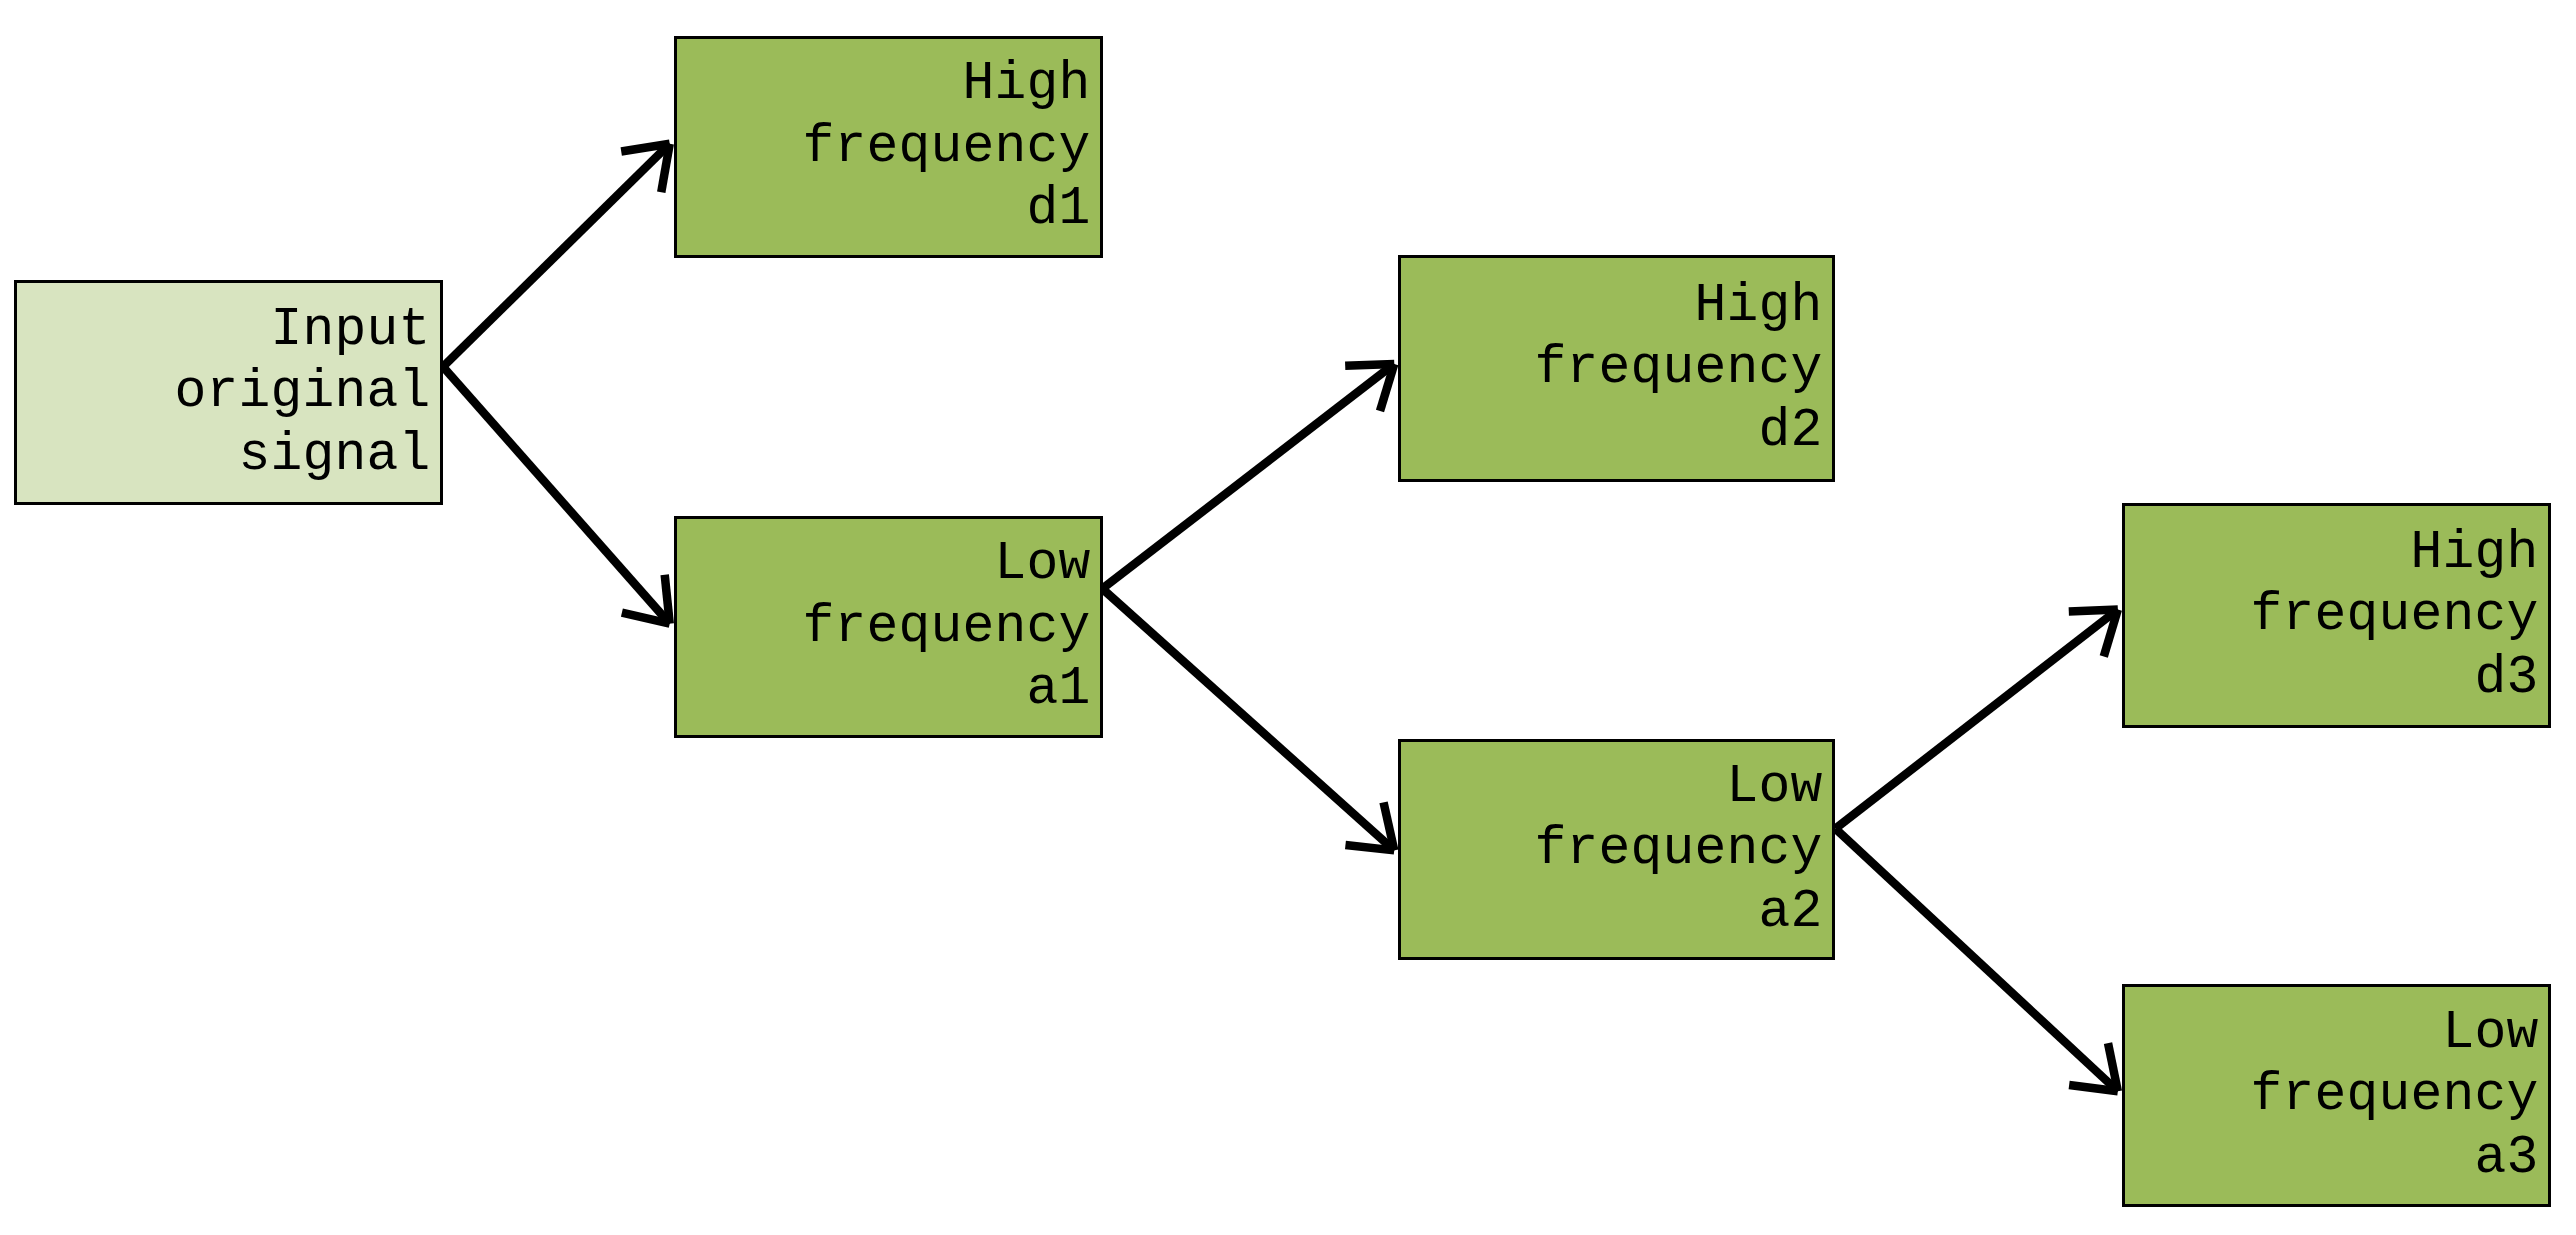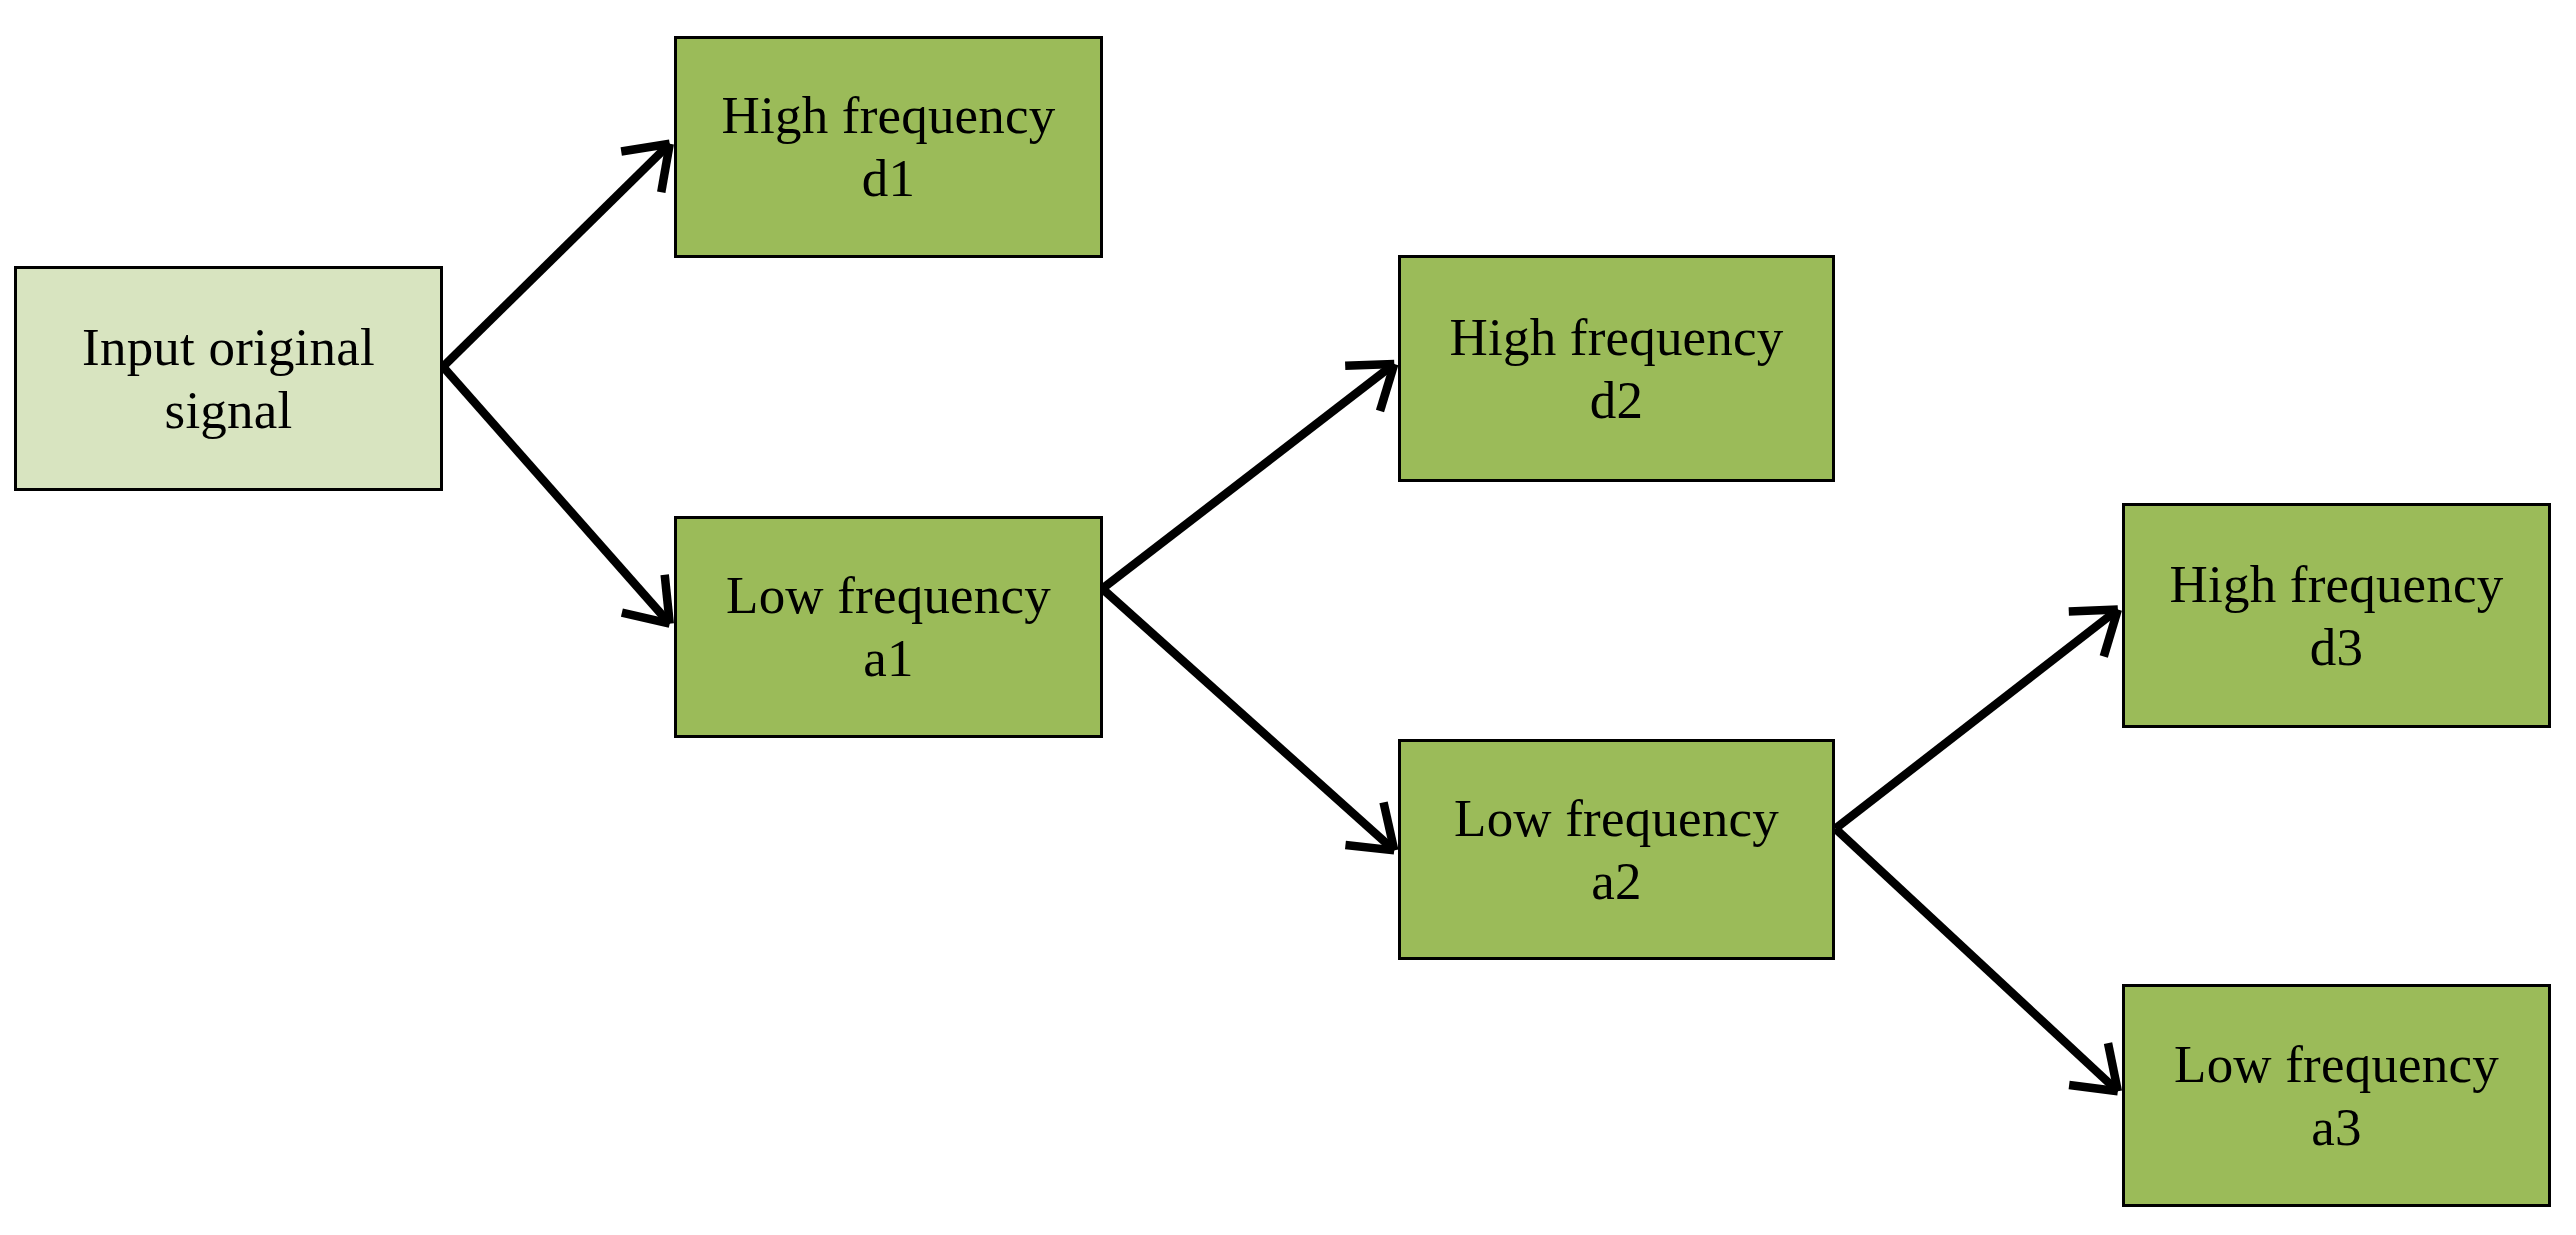--- a/index.html
+++ b/index.html
@@ -26,26 +26,27 @@
     height: 1236px;
     pointer-events: none;
   }
   .node {
     position: absolute;
     box-sizing: border-box;
     border: 3.8px solid #000000;
     display: flex;
     align-items: center;
     justify-content: center;
-    text-align: center;
+    text-align: right;
     color: #000000;
     font-size: 53px;
     line-height: 1.18;
     letter-spacing: 0.2px;
     z-index: 2;
+    font-family: Liberation Mono, monospace;
   }
   .node .label {
     display: block;
     padding: 0 9.4px;
     white-space: pre-line;
   }
 </style>
 </head>
 <body>
 
@@ -67,21 +68,21 @@
         <line x1="1476" y1="900" x2="1464.6545213674472" y2="849.2527821984467"></line>
         <line x1="1943" y1="877" x2="2242" y2="645"></line>
         <line x1="2242" y1="645" x2="2227.085051410868" y2="694.8151012102109"></line>
         <line x1="2242" y1="645" x2="2190.041354460078" y2="647.0734400538045"></line>
         <line x1="1943" y1="877" x2="2242" y2="1155"></line>
         <line x1="2242" y1="1155" x2="2190.4321939301713" y2="1148.3096056062036"></line>
         <line x1="2242" y1="1155" x2="2231.57863615952" y2="1104.054978891904"></line>
       </g>
   </svg>
 
-  <div class="node" style="left: 14px; top: 266px; width: 429px; height: 225px; background: rgb(216, 228, 192); border-color: rgb(0, 0, 0); color: rgb(0, 0, 0);">
+  <div class="node" style="left: 14px; top: 280px; width: 429px; height: 225px; background: rgb(216, 228, 192); border-color: rgb(0, 0, 0); color: rgb(0, 0, 0);">
     <span class="label">Input original
 signal</span>
   </div>
 
   <div class="node" style="left: 674px; top: 36px; width: 429px; height: 222px; background: rgb(155, 187, 89); border-color: rgb(0, 0, 0); color: rgb(0, 0, 0);">
     <span class="label">High frequency
 d1</span>
   </div>
 
   <div class="node" style="left: 674px; top: 516px; width: 429px; height: 222px; background: rgb(155, 187, 89); border-color: rgb(0, 0, 0); color: rgb(0, 0, 0);">

